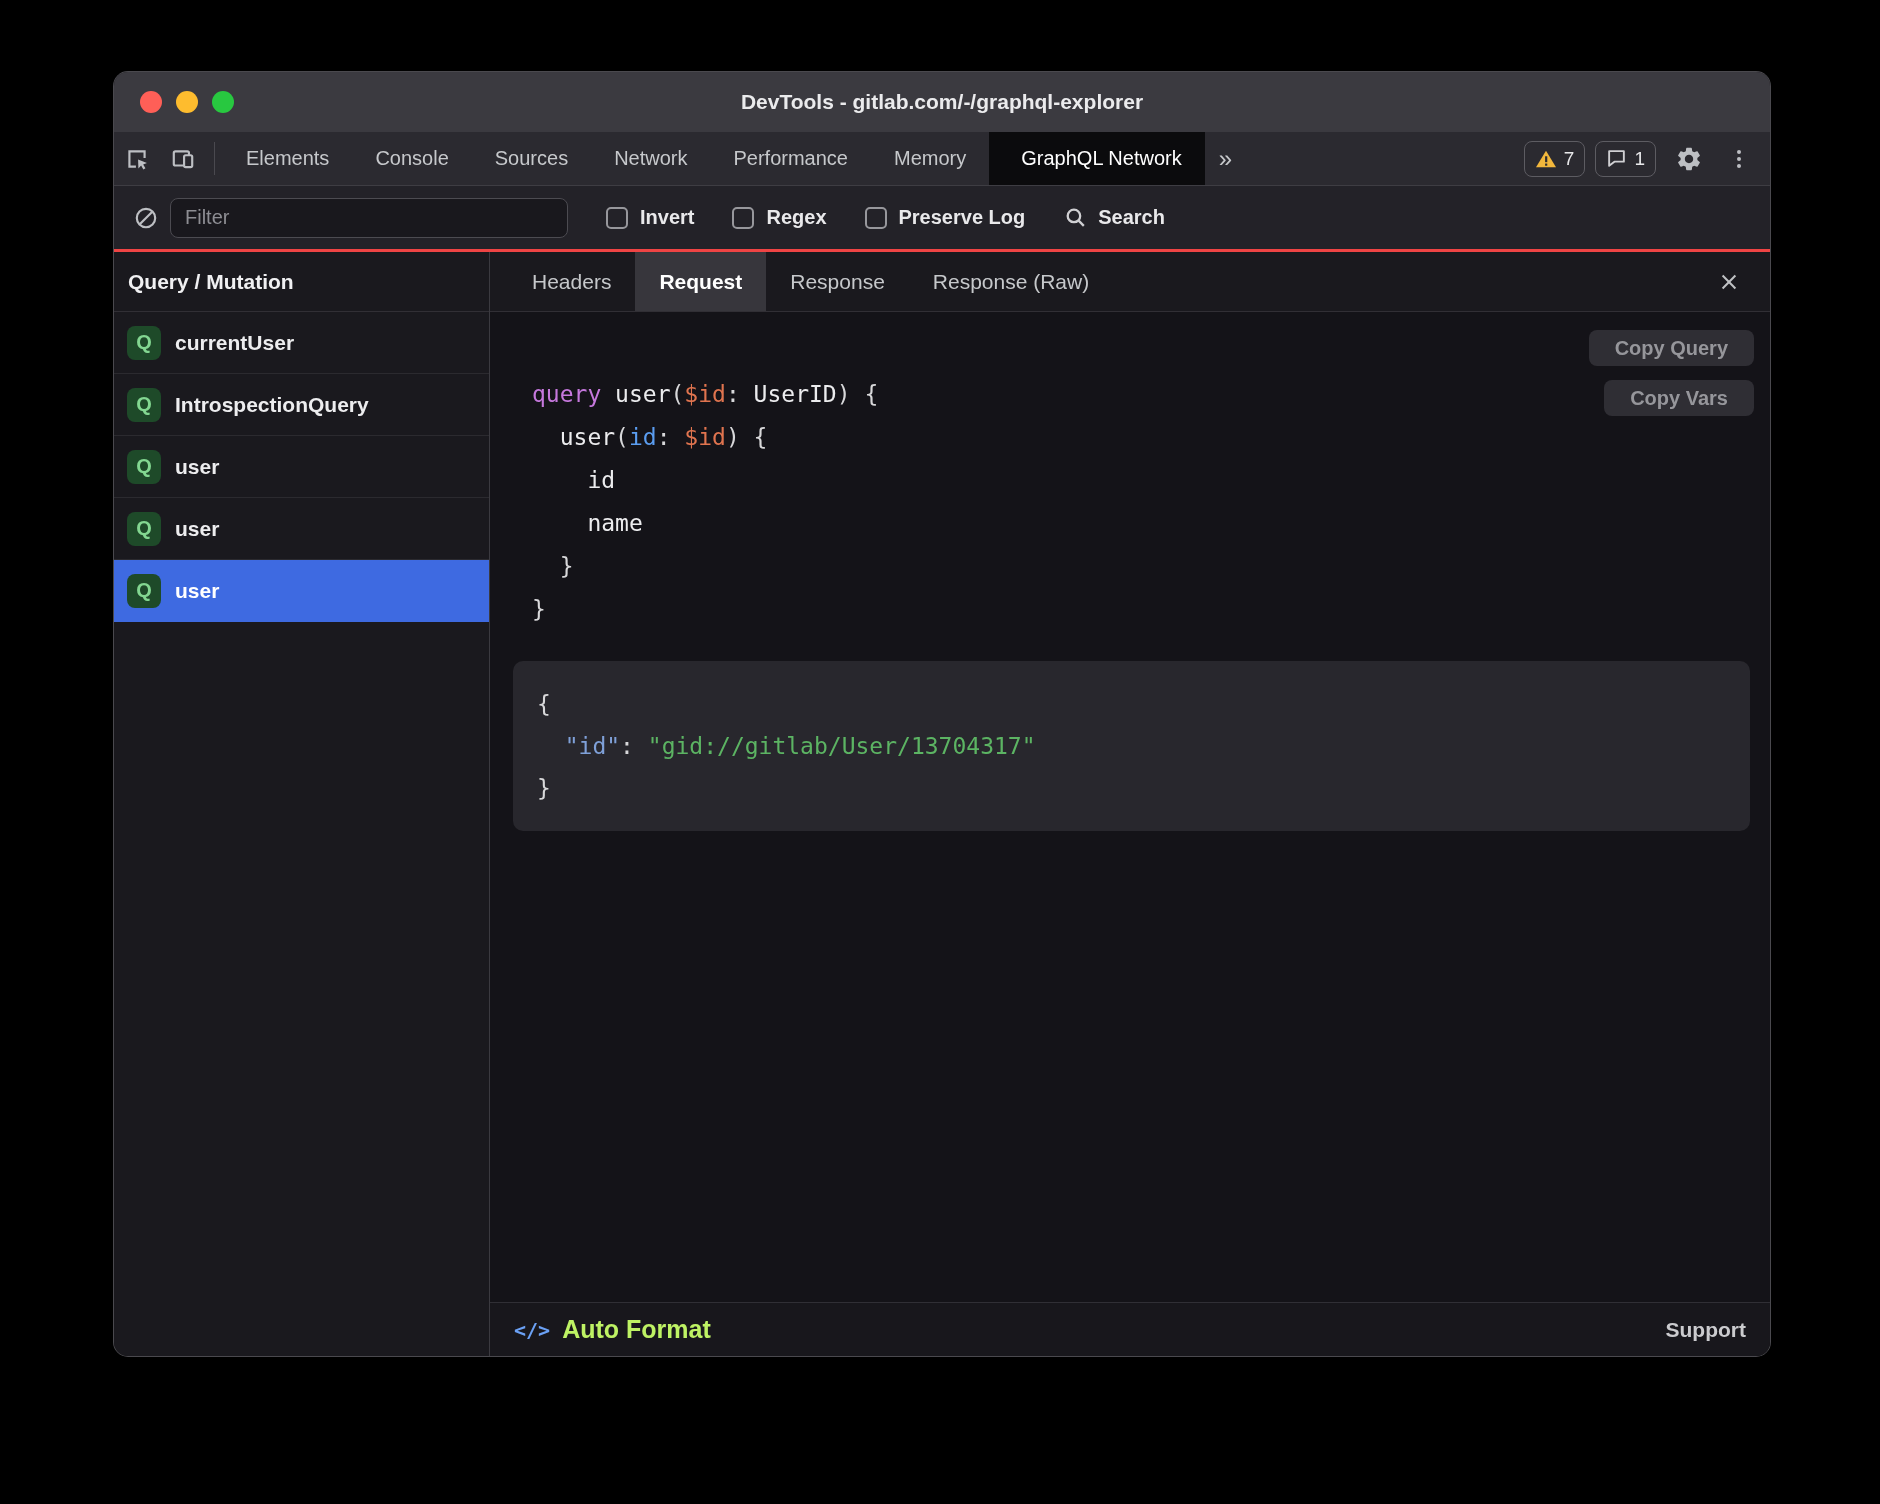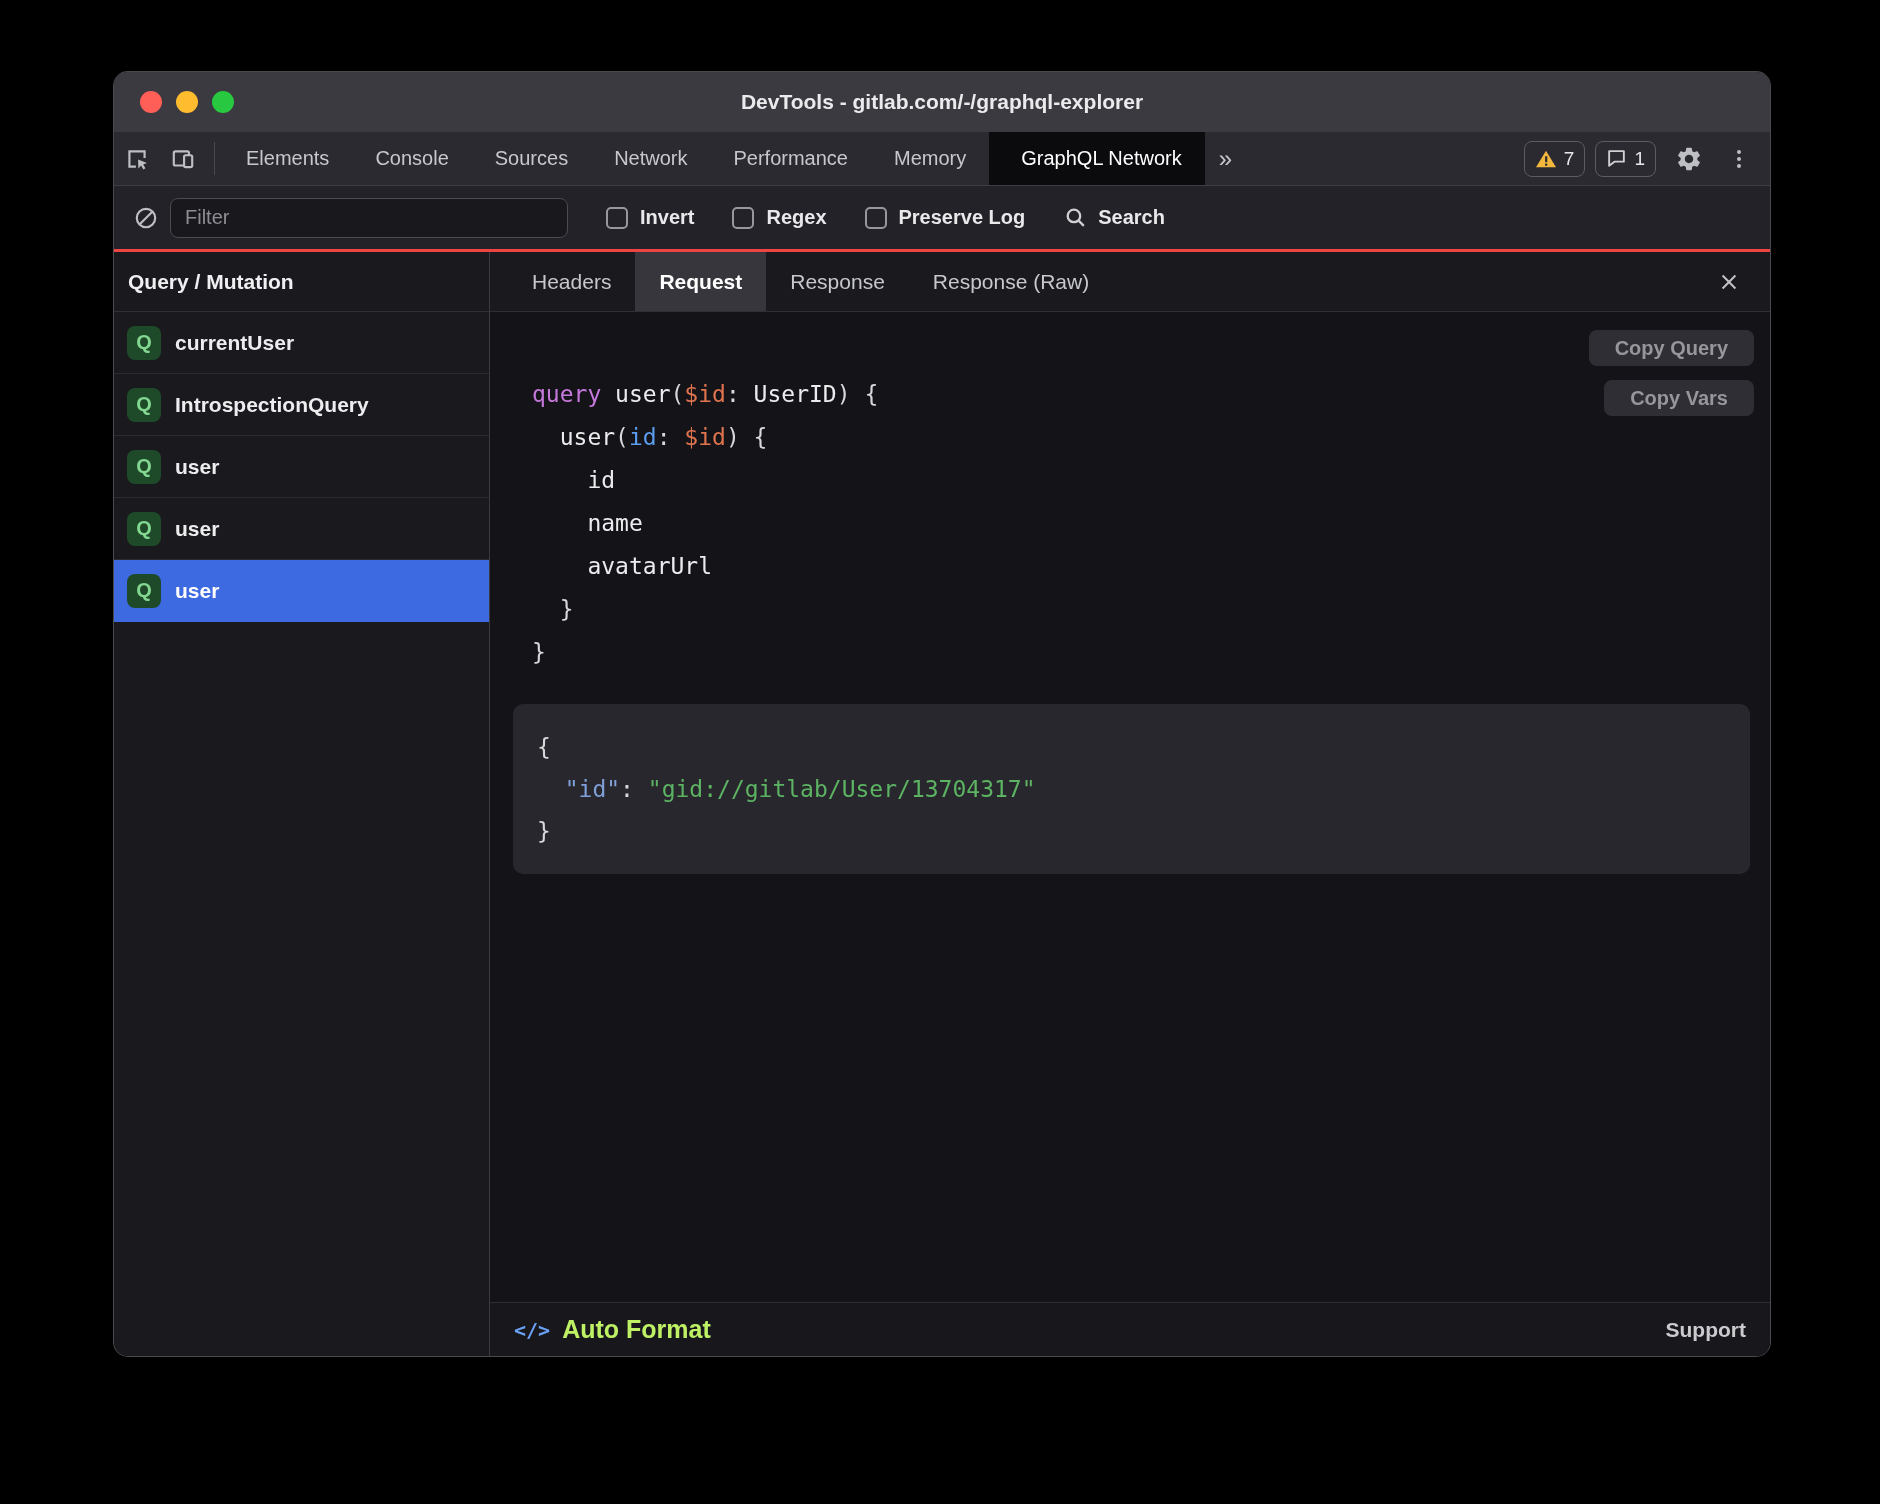--- a/index.html
+++ b/index.html
@@ -231,21 +231,20 @@
       <div class="code-area">
         <div class="copy-buttons">
           <button class="copy-btn">Copy Query</button>
           <button class="copy-btn">Copy Vars</button>
         </div>
         <div class="query-block">
             <div class="code-line"><span class="tok-kw">query</span><span class="tok-pl"> </span><span class="tok-fn">user</span><span class="tok-pl">(</span><span class="tok-var">$id</span><span class="tok-pl">: </span><span class="tok-type">UserID</span><span class="tok-pl">) {</span></div>
             <div class="code-line"><span class="tok-pl">  </span><span class="tok-fn">user</span><span class="tok-pl">(</span><span class="tok-attr">id</span><span class="tok-pl">: </span><span class="tok-var">$id</span><span class="tok-pl">) {</span></div>
             <div class="code-line"><span class="tok-pl">    </span><span class="tok-field">id</span></div>
             <div class="code-line"><span class="tok-pl">    </span><span class="tok-field">name</span></div>
-            <div class="code-line"><span class="tok-pl">    </span><span class="tok-field">avatarUrl</span></div>
             <div class="code-line"><span class="tok-pl">  }</span></div>
             <div class="code-line"><span class="tok-pl">}</span></div>
           </div>
         <div class="vars-box">
             <div class="code-line"><span class="tok-pl">{</span></div>
             <div class="code-line"><span class="tok-pl">  </span><span class="tok-key">"id"</span><span class="tok-pl">: </span><span class="tok-str">"gid://gitlab/User/13704317"</span></div>
             <div class="code-line"><span class="tok-pl">}</span></div>
           </div>
       </div>
 

